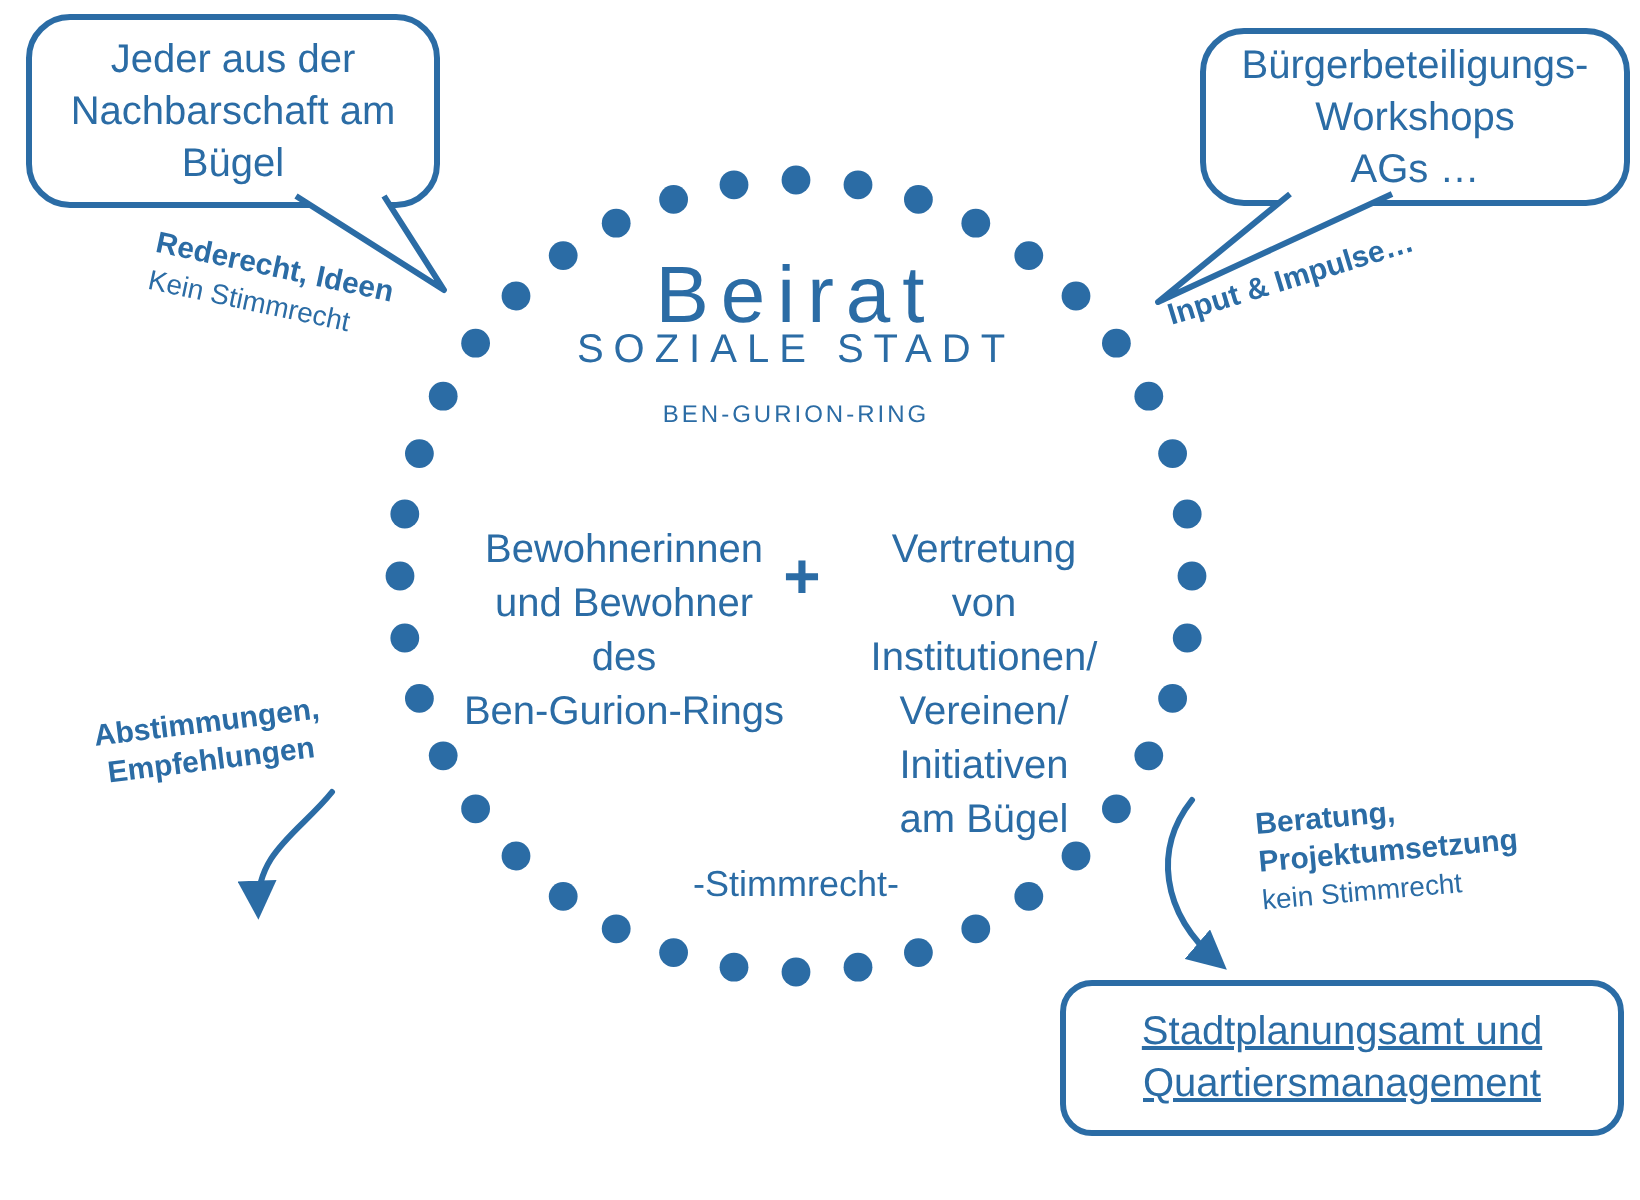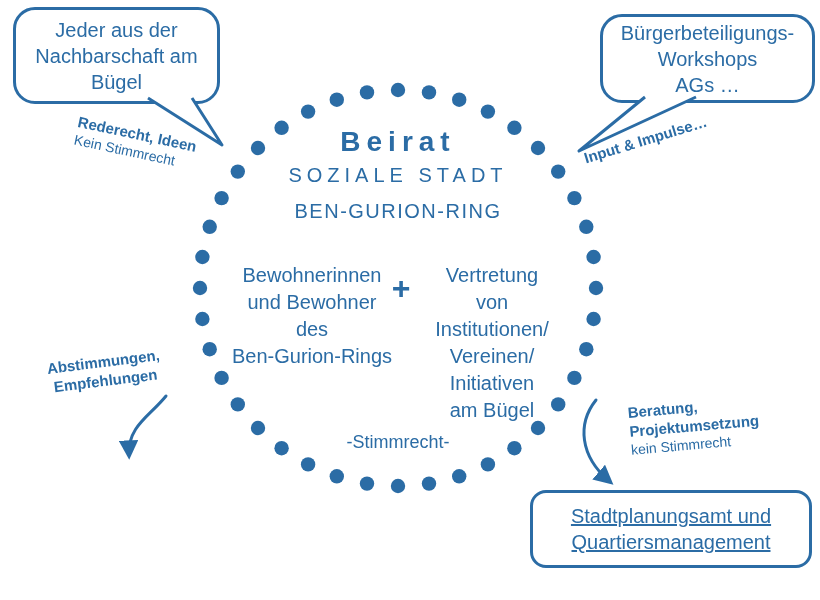--- a/index.html
+++ b/index.html
@@ -19,23 +19,23 @@
     border:3px solid var(--accent); background:#fff; color:var(--accent);
     display:flex; align-items:center; justify-content:center;
     text-align:center; line-height:1.3;
   }
   .bubble { border-radius:22px; font-size:20px; }
   .plainbox { border-radius:16px; }
   .multiline { white-space:pre-line; }
 
   .ctext { position:absolute; color:var(--accent); z-index:1; }
   .center-band { left:200px; width:396px; text-align:center; }
-  .title { top:126px; font-size:28px; font-weight:bold; letter-spacing:6px; }
+  .title { top:126px; font-size:40px; font-weight:normal; letter-spacing:6px; }
   .sub1 { top:164px; font-size:20px; letter-spacing:5px; }
-  .sub2 { top:200px; font-size:20px; letter-spacing:1.5px; }
+  .sub2 { top:200px; font-size:12px; letter-spacing:1.5px; }
   .member { font-size:20px; line-height:1.35; text-align:center; }
   .plus { top:270px; left:386px; width:30px; text-align:center; font-size:32px; font-weight:bold; }
   .voting { top:432px; font-size:18px; }
 
   .annot { position:absolute; color:var(--accent); z-index:1; line-height:1.25; }
   .annot .b { font-weight:bold; font-size:15px; }
   .annot .r { font-size:14px; }
   .rot-tl { left:80px; top:113px; transform:rotate(12deg); transform-origin:left top; }
   .rot-tr { left:582px; top:150px; transform:rotate(-17deg); transform-origin:left top; }
   .rot-bl { left:46px; top:360px; transform:rotate(-7deg); transform-origin:left top; text-align:center; }

